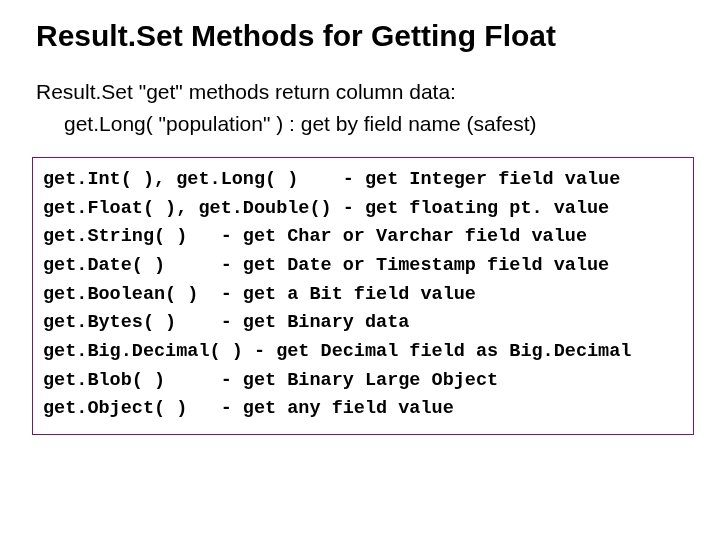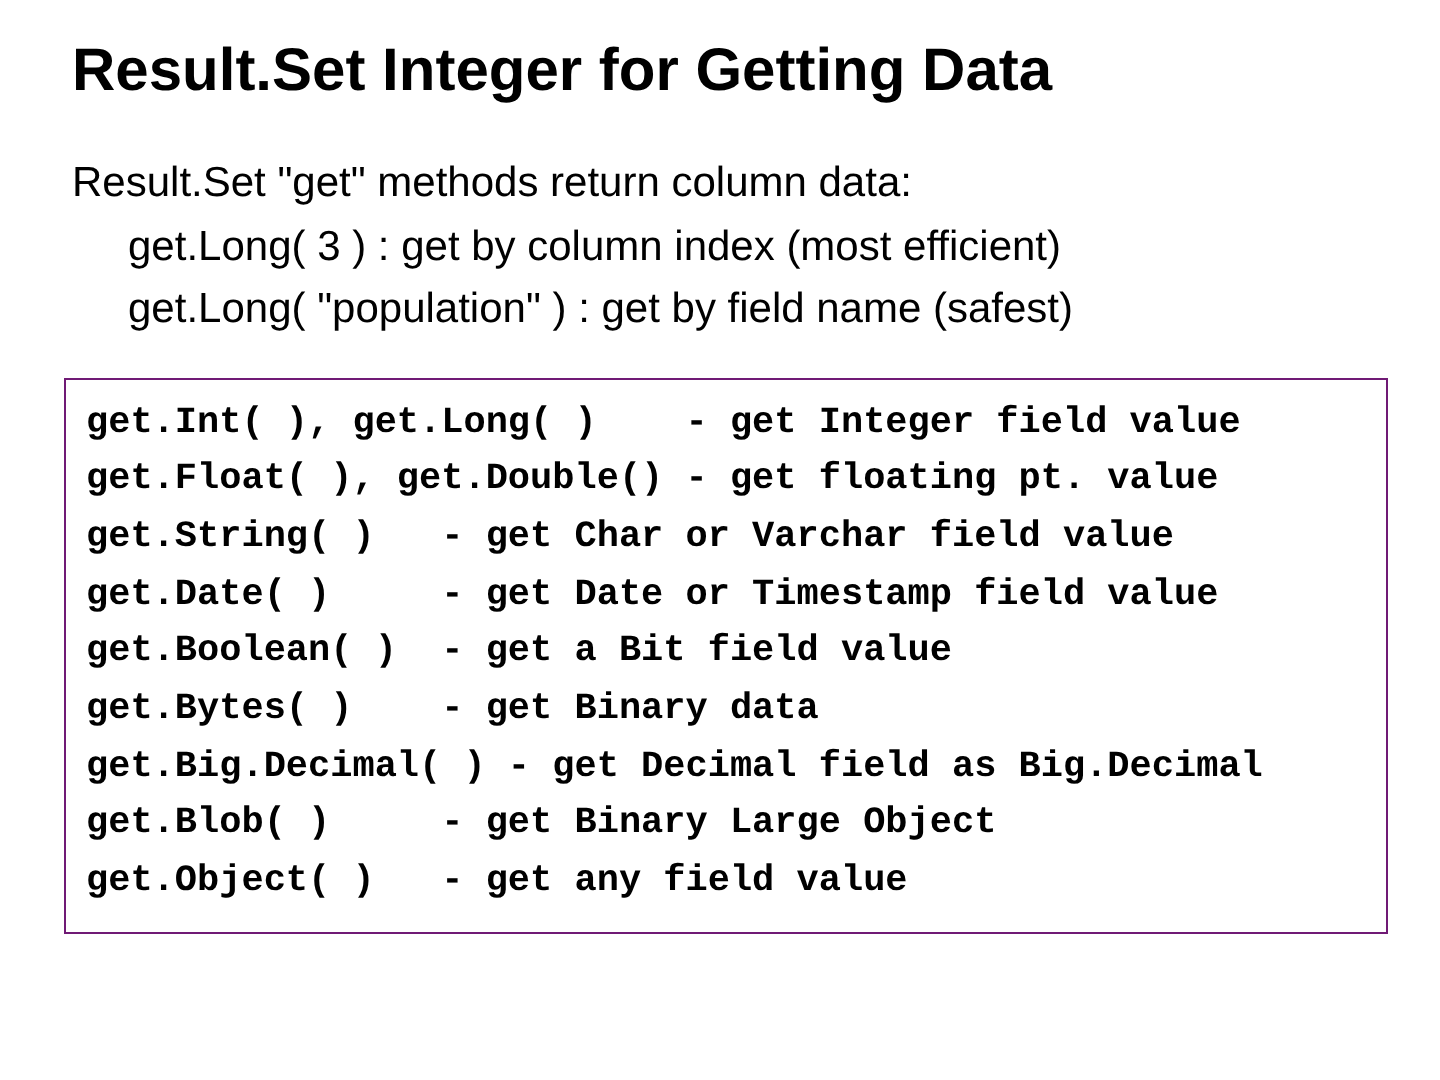--- a/index.html
+++ b/index.html
@@ -42,23 +42,22 @@
     white-space: pre;
     margin-left: -4px;
     margin-right: 4px;
   }
 </style>
 </head>
 <body>
 
 <div class="slide">
 
-  <h1 class="title">Result.Set Integer for Getting Data</h1>
+  <h1 class="title">Result.Set Methods for Getting Float</h1>
 
   <div class="body-text">
     <span>Result.Set "get" methods return column data:</span>
-    <span class="indent">get.Long( 3 ) : get by column index (most efficient)</span>
     <span class="indent">get.Long( "population" ) : get by field name (safest)</span>
   </div>
 
   <div class="code-box"><div>get.Int( ), get.Long( )    - get Integer field value</div><div>get.Float( ), get.Double() - get floating pt. value</div><div>get.String( )   - get Char or Varchar field value</div><div>get.Date( )     - get Date or Timestamp field value</div><div>get.Boolean( )  - get a Bit field value</div><div>get.Bytes( )    - get Binary data</div><div>get.Big.Decimal( ) - get Decimal field as Big.Decimal</div><div>get.Blob( )     - get Binary Large Object</div><div>get.Object( )   - get any field value</div></div>
 
 </div>
 
 </body></html>

